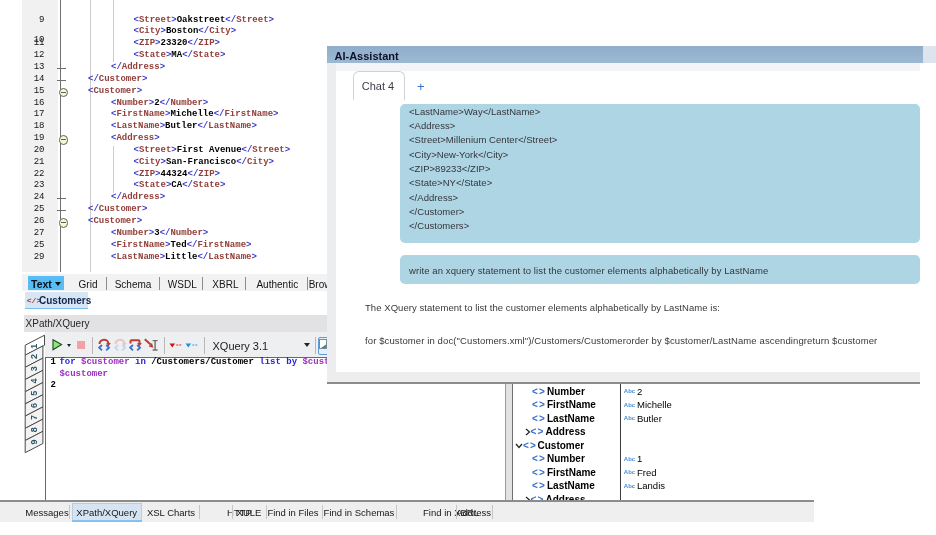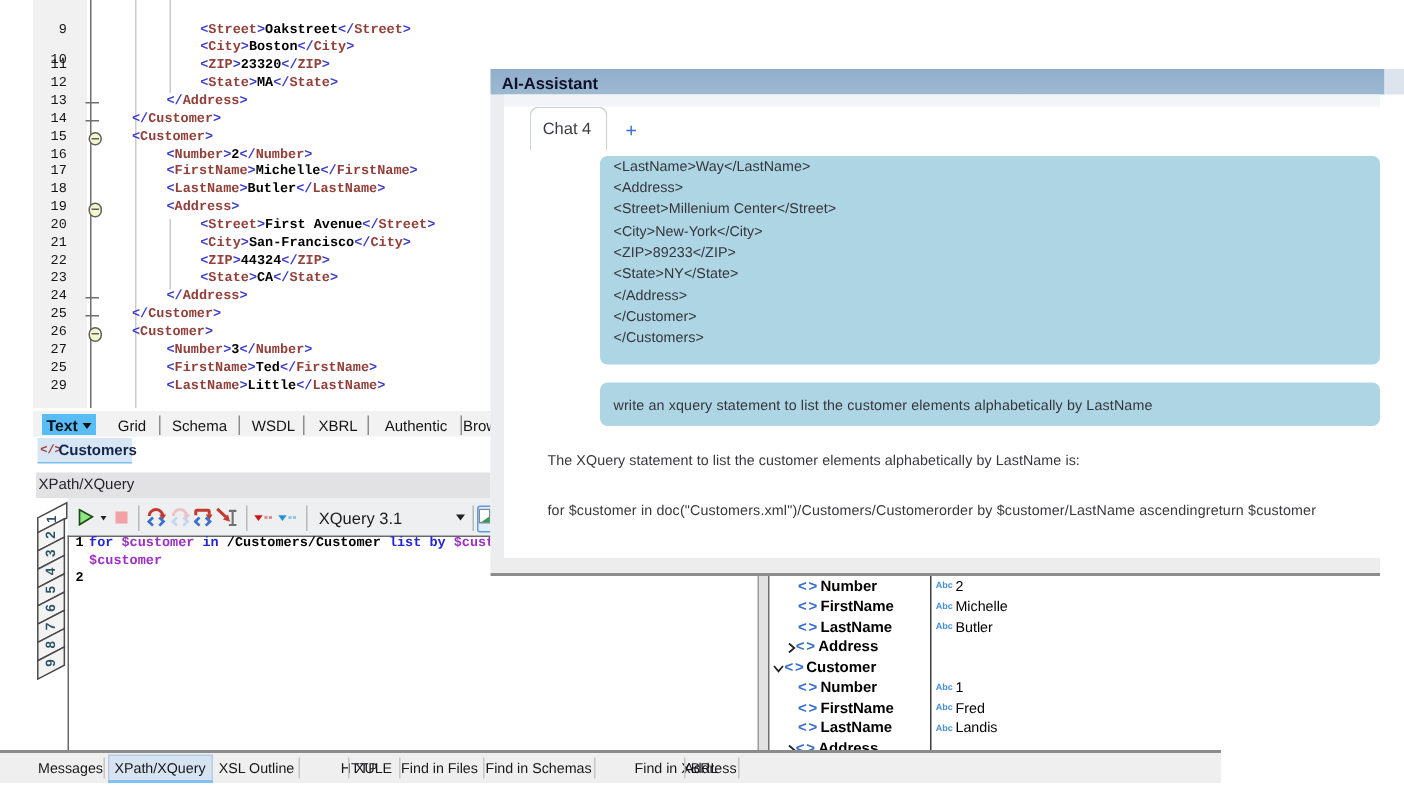--- a/index.html
+++ b/index.html
@@ -213,21 +213,21 @@
   </svg>
 <div class="abs gic" style="left:530.5px;top:493.5px;">&lt;&gt;</div>
 <div class="abs" style="left:545.5px;top:493.5px;font-size:10px;font-weight:bold;white-space:pre;color:#000;line-height:12px;">Address</div>
 <div class="abs" style="left:505px;top:499.5px;width:430px;height:10px;background:#fff;"></div>
 <div class="abs" style="left:0;top:499.5px;width:813.5px;height:2px;background:#8c8c8c;"></div>
 <div class="abs" style="left:0;top:501.5px;width:813.5px;height:20.5px;background:#efefef;"></div>
 <div class="abs" style="left:71.5px;top:503px;width:70.5px;height:18.5px;background:#d6e3f1;border:1px solid #b9cde2;box-sizing:border-box;"></div>
 <div class="abs" style="left:71.5px;top:519.8px;width:70.5px;height:1.8px;background:#82c2f2;"></div>
 <div class="abs" style="left:47px;top:507px;transform:translateX(-50%);font-size:9.5px;white-space:pre;color:#17171a;">Messages</div>
 <div class="abs" style="left:106.7px;top:507px;transform:translateX(-50%);font-size:9.5px;white-space:pre;color:#17171a;">XPath/XQuery</div>
-<div class="abs" style="left:171px;top:507px;transform:translateX(-50%);font-size:9.5px;white-space:pre;color:#17171a;">XSL Outline</div>
+<div class="abs" style="left:171px;top:507px;transform:translateX(-50%);font-size:9.5px;white-space:pre;color:#17171a;">XSL Charts</div>
 <div class="abs" style="left:215.5px;top:507px;transform:translateX(-50%);font-size:9.5px;white-space:pre;color:#17171a;padding-left:48px;">HTTP</div>
 <div class="abs" style="left:249px;top:507px;transform:translateX(-50%);font-size:9.5px;white-space:pre;color:#17171a;">XULE</div>
 <div class="abs" style="left:293px;top:507px;transform:translateX(-50%);font-size:9.5px;white-space:pre;color:#17171a;text-align:right;">Find in Files</div>
 <div class="abs" style="left:359px;top:507px;transform:translateX(-50%);font-size:9.5px;white-space:pre;color:#17171a;">Find in Schemas</div>
 <div class="abs" style="left:451px;top:507px;transform:translateX(-50%);font-size:9.5px;white-space:pre;color:#17171a;">Find in XBRL</div>
 <div class="abs" style="left:473.6px;top:507px;transform:translateX(-50%);font-size:9.5px;white-space:pre;color:#17171a;">Address</div>
 <div class="abs" style="left:68.5px;top:505px;width:1px;height:14px;background:#c6c6c6;"></div>
 <div class="abs" style="left:199px;top:505px;width:1px;height:14px;background:#c6c6c6;"></div>
 <div class="abs" style="left:231.5px;top:505px;width:1px;height:14px;background:#c6c6c6;"></div>
 <div class="abs" style="left:265.5px;top:505px;width:1px;height:14px;background:#c6c6c6;"></div>

